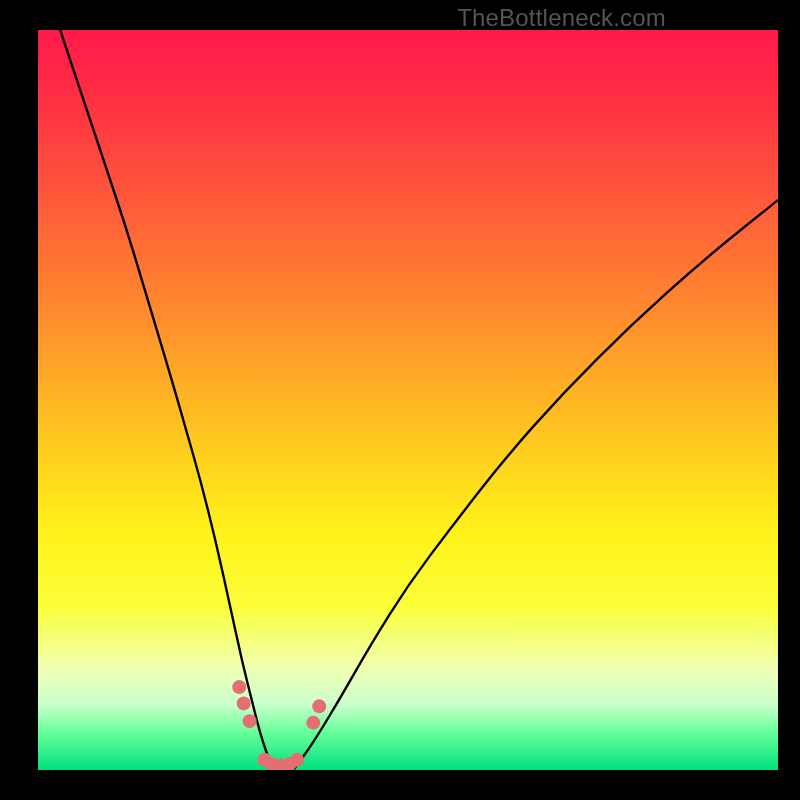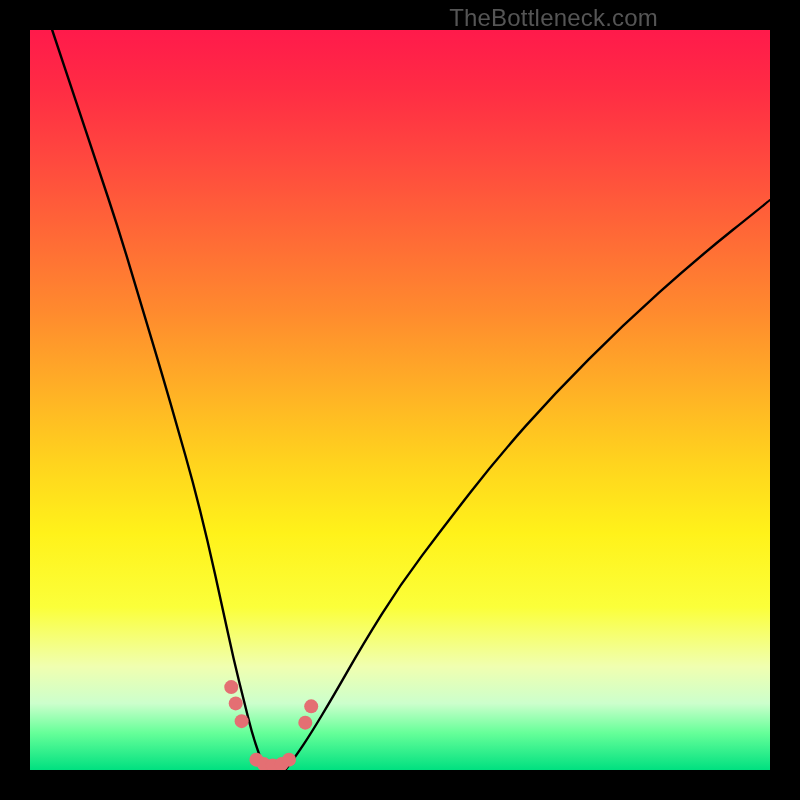--- a/index.html
+++ b/index.html
@@ -6,21 +6,21 @@
     margin: 0;
     padding: 0;
     width: 800px;
     height: 800px;
     background: #000;
     overflow: hidden;
     font-family: Arial, Helvetica, sans-serif;
   }
   .frame {
     position: absolute;
-    left: 0;
+    left: 8px;
     top: 0;
     width: 668px;
     height: 800px;
     background: #000;
   }
   .plot-area {
     position: absolute;
     left: 30px;
     top: 30px;
     width: 740px;

